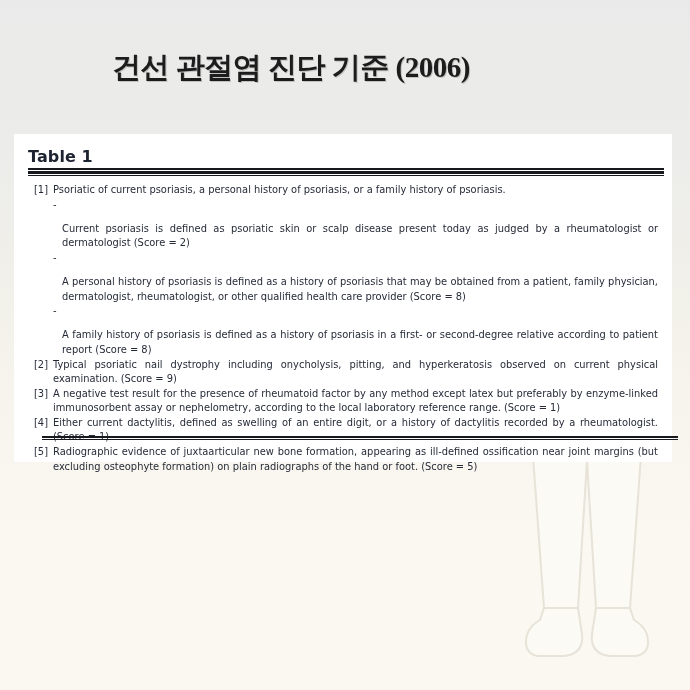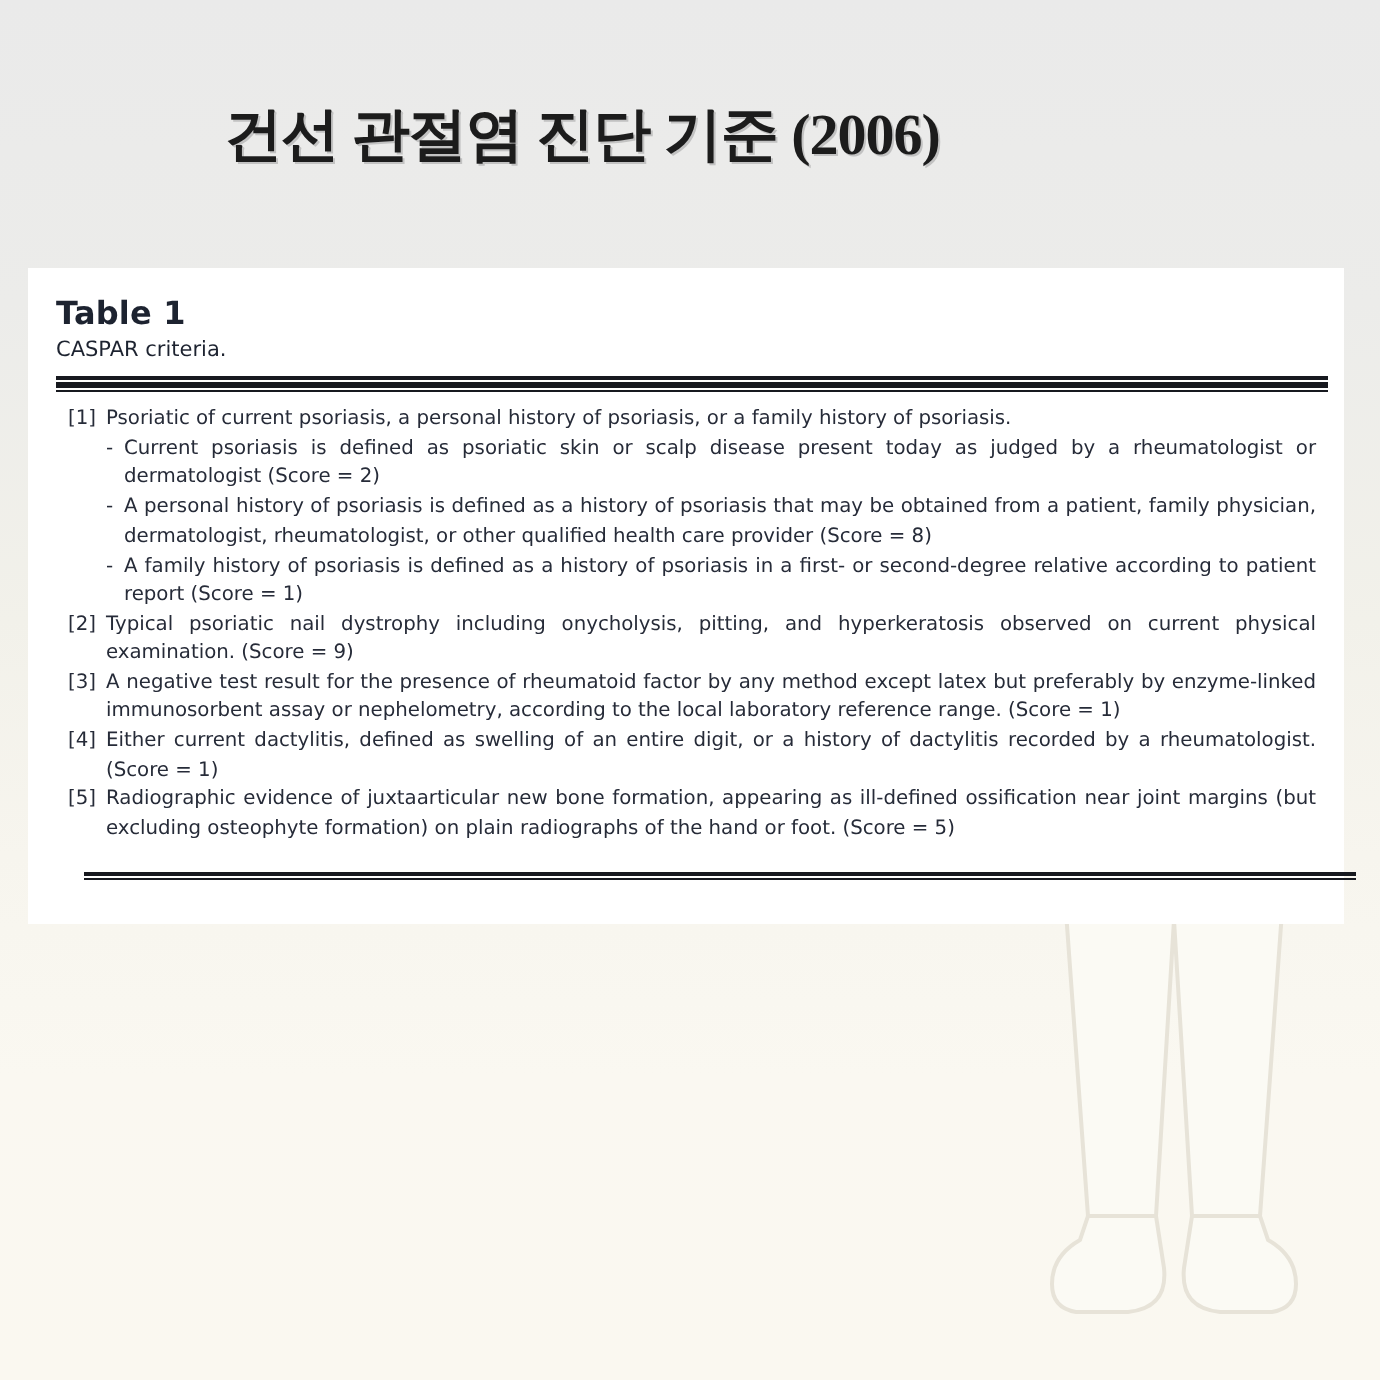--- a/index.html
+++ b/index.html
@@ -155,20 +155,21 @@
   }
   .dash-item .marker {
     flex: 0 0 auto;
     width: 9px;
     text-align: left;
   }
   .dash-item .body {
     flex: 1 1 auto;
     text-align: justify;
     text-align-last: left;
+    margin-top: 24px;
   }
 
   .bottom-rule-wrap {
     position: absolute;
     left: 28px;
     bottom: 22px;
   }
 </style>
 </head>
 <body>
@@ -204,21 +205,20 @@
       <path d="M76 100 Q70 150 96 160 Q122 150 116 100" fill="none" stroke="#efe9dc"></path>
       <circle cx="96" cy="168" r="9" fill="#f6efe6" stroke="#ece5d6"></circle>
     </g>
   </svg>
 
   <div id="title">건선 관절염 진단 기준 (2006)</div>
 
   <div id="table-panel">
 
     <div class="tbl-caption-num">Table 1</div>
-    <div class="tbl-caption-txt">CASPAR criteria.</div>
 
     <div class="rule-double">
       <div class="thick"></div>
       <div class="gap"></div>
       <div class="thin"></div>
     </div>
 
 
     <div class="rule-double">
       <div class="thick"></div>
@@ -236,21 +236,21 @@
       <div class="dash-item">
         <span class="marker">-</span>
         <span class="body">Current psoriasis is defined as psoriatic skin or scalp disease present today as judged by a rheumatologist or dermatologist (Score = 2)</span>
       </div>
       <div class="dash-item">
         <span class="marker">-</span>
         <span class="body">A personal history of psoriasis is defined as a history of psoriasis that may be obtained from a patient, family physician, dermatologist, rheumatologist, or other qualified health care provider (Score = 8)</span>
       </div>
       <div class="dash-item">
         <span class="marker">-</span>
-        <span class="body">A family history of psoriasis is defined as a history of psoriasis in a first- or second-degree relative according to patient report (Score = 1)</span>
+        <span class="body">A family history of psoriasis is defined as a history of psoriasis in a first- or second-degree relative according to patient report (Score = 8)</span>
       </div>
 
       <div class="num-item">
         <span class="marker">[2]</span>
         <span class="body">Typical psoriatic nail dystrophy including onycholysis, pitting, and hyperkeratosis observed on current physical examination. (Score = 9)</span>
       </div>
 
       <div class="num-item">
         <span class="marker">[3]</span>
         <span class="body">A negative test result for the presence of rheumatoid factor by any method except latex but preferably by enzyme-linked immunosorbent assay or nephelometry, according to the local laboratory reference range. (Score = 1)</span>

